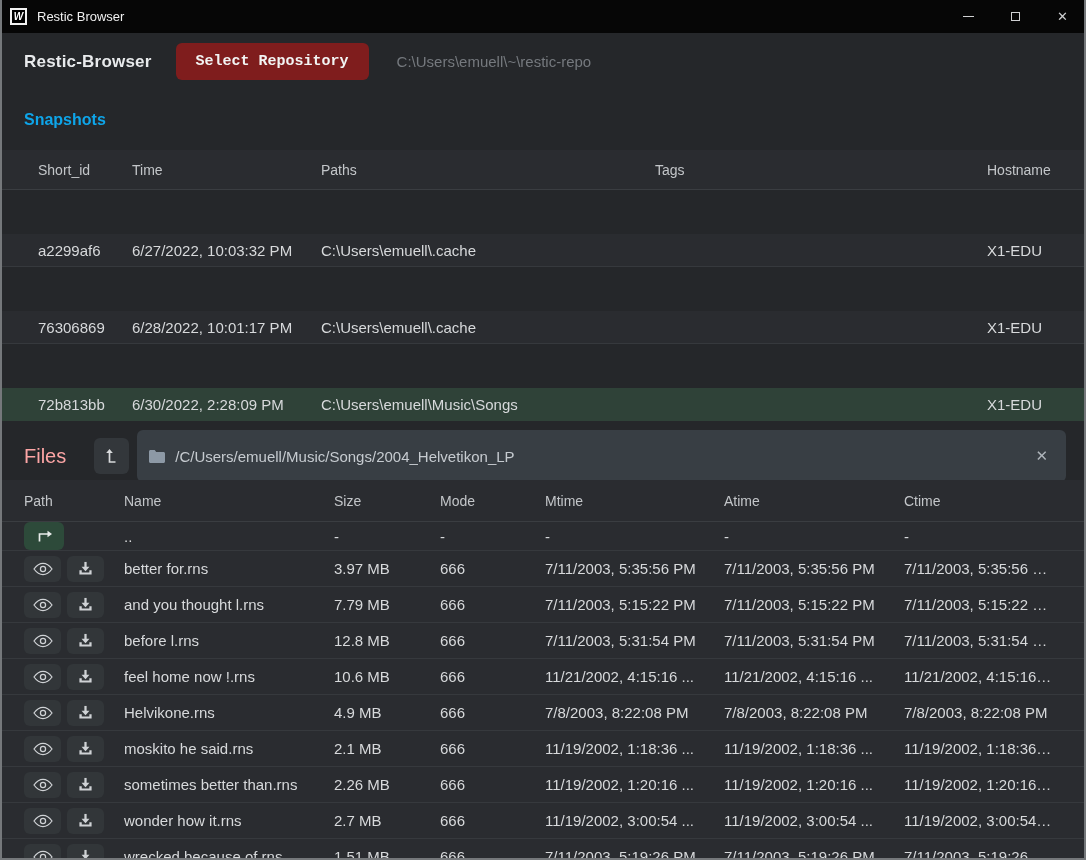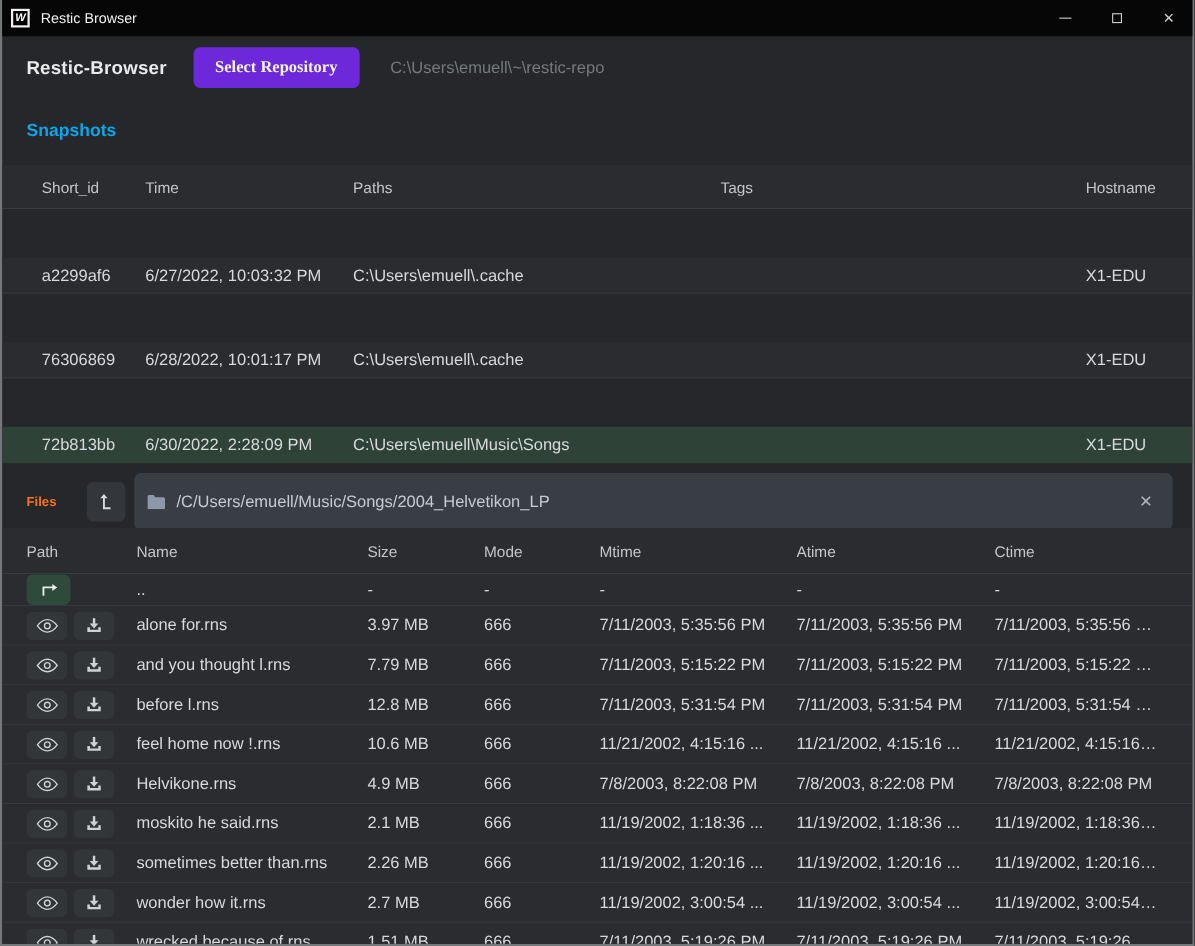--- a/index.html
+++ b/index.html
@@ -19,22 +19,22 @@
   .titlebar-title { font-size:13px; color:#f0f0f0; margin-left:10px; }
   .win-controls { margin-left:auto; display:flex; height:100%; }
   .win-btn { width:47px; height:100%; display:flex; align-items:center; justify-content:center;
              color:#cfd0d2; font-size:13px; cursor:default; }
   .glyph-min { width:11px; height:1px; background:#cfd0d2; }
   .glyph-max { width:9px; height:9px; border:1px solid #cfd0d2; }
 
   
   .repo-header { height:57px; display:flex; align-items:center; padding:0 22px; flex:none; }
   .app-name { font-size:17px; font-weight:bold; color:#e8eaec; letter-spacing:.2px; }
-  .select-repo-btn { margin-left:24px; background:#6d28d9; color:#f2f4f3; border:none;
-                     font-family:Liberation Serif, serif; font-weight:bold; font-size:15px;
+  .select-repo-btn { margin-left:24px; background:#7f1d1d; color:#f2f4f3; border:none;
+                     font-family:Liberation Mono, monospace; font-weight:bold; font-size:15px;
                      padding:10px 20px; border-radius:6px; cursor:pointer; }
   .repo-path { margin-left:28px; font-size:15px; color:#75797e; }
 
   
   .section-title-band { height:60px; display:flex; align-items:center; padding:0 22px; flex:none; }
   .section-title { font-size:16px; font-weight:bold; color:#0ea5e9; }
 
   .grid-row { display:grid; align-items:center; padding:0 22px; }
   .snap-cols { grid-template-columns:94px 189px 334px 332px 1fr;padding-left:36px; }
   .file-cols { grid-template-columns:100px 210px 106px 105px 179px 180px 1fr; }
@@ -47,21 +47,21 @@
   .snap-row { height:33px; background:#2a2c30; font-size:15px; border-bottom:1px solid #36393d; cursor:default;margin-top:44px; }
   .snap-row.selected { background:#2f4238; border-bottom-color:#2f4238; }
 
   .file-row { height:36px; background:#2a2c30; font-size:15px; border-bottom:1px solid #36393d; }
   .cell { overflow:hidden; white-space:nowrap; text-overflow:ellipsis; padding-right:10px; }
 
   .snap-gap { height:11px; flex:none; }
 
   
   .files-bar { height:48px; display:flex; align-items:center; padding:0 18px 0 22px; flex:none; }
-  .files-title { font-size:12px; font-weight:bold; color:#f97316; }
+  .files-title { font-size:20px; font-weight:normal; color:#fca5a5; }
   .up-btn { width:35px; height:36px; margin-left:28px; background:#33373b; border:none;
             border-radius:6px; display:flex; align-items:center; justify-content:center;
             color:#d8dadc; cursor:pointer; flex:none; }
   .crumb { flex:1; height:52px; margin-left:8px; background:#383e44; border-radius:6px;
            display:flex; align-items:center; padding:0 12px; cursor:text; }
   .crumb-path { font-size:15px; color:#c6cbd0; margin-left:10px; white-space:nowrap;
                 overflow:hidden; text-overflow:ellipsis; }
   .crumb-clear { margin-left:auto; background:none; border:none; color:#aeb4ba; font-size:15px;
                  cursor:pointer; padding:2px 6px; font-family:inherit; }
 
@@ -198,21 +198,21 @@
             </svg>
           </button>
           <button class="icon-btn">
             <svg width="15" height="15" viewBox="0 0 16 16" fill="currentColor">
               <rect x="6.8" y="1" width="2.4" height="6"></rect>
               <path d="M3.8 6.2h8.4L8 11z"></path>
               <path d="M1.5 9.8v4.7h13V9.8h-2.4v2.4H4V9.8z"></path>
             </svg>
           </button>
         </div>
-        <div class="cell">alone for.rns</div>
+        <div class="cell">better for.rns</div>
         <div class="cell">3.97 MB</div>
         <div class="cell">666</div>
         <div class="cell">7/11/2003, 5:35:56 PM</div>
         <div class="cell">7/11/2003, 5:35:56 PM</div>
         <div class="cell">7/11/2003, 5:35:56 PM</div>
       </div>
 
       <div class="grid-row file-cols file-row t-row">
         <div class="cell actions">
           <button class="icon-btn">

